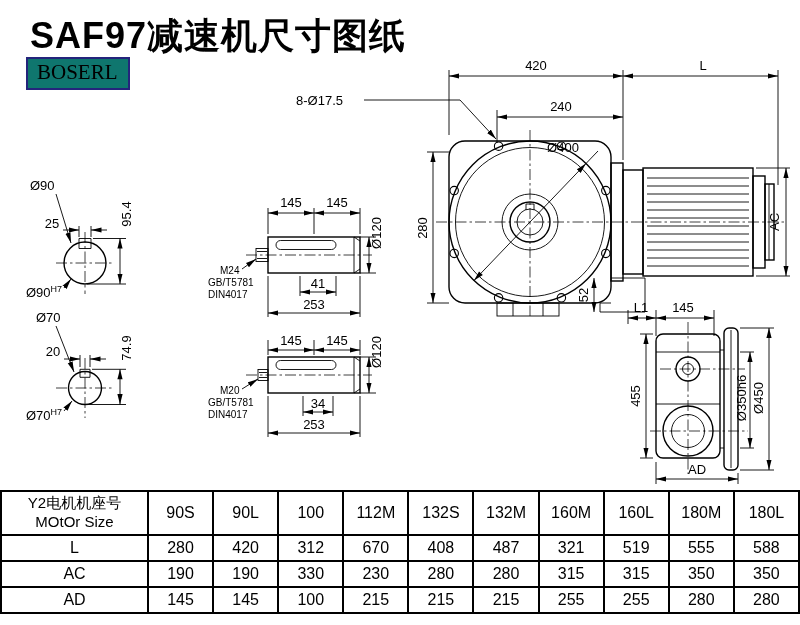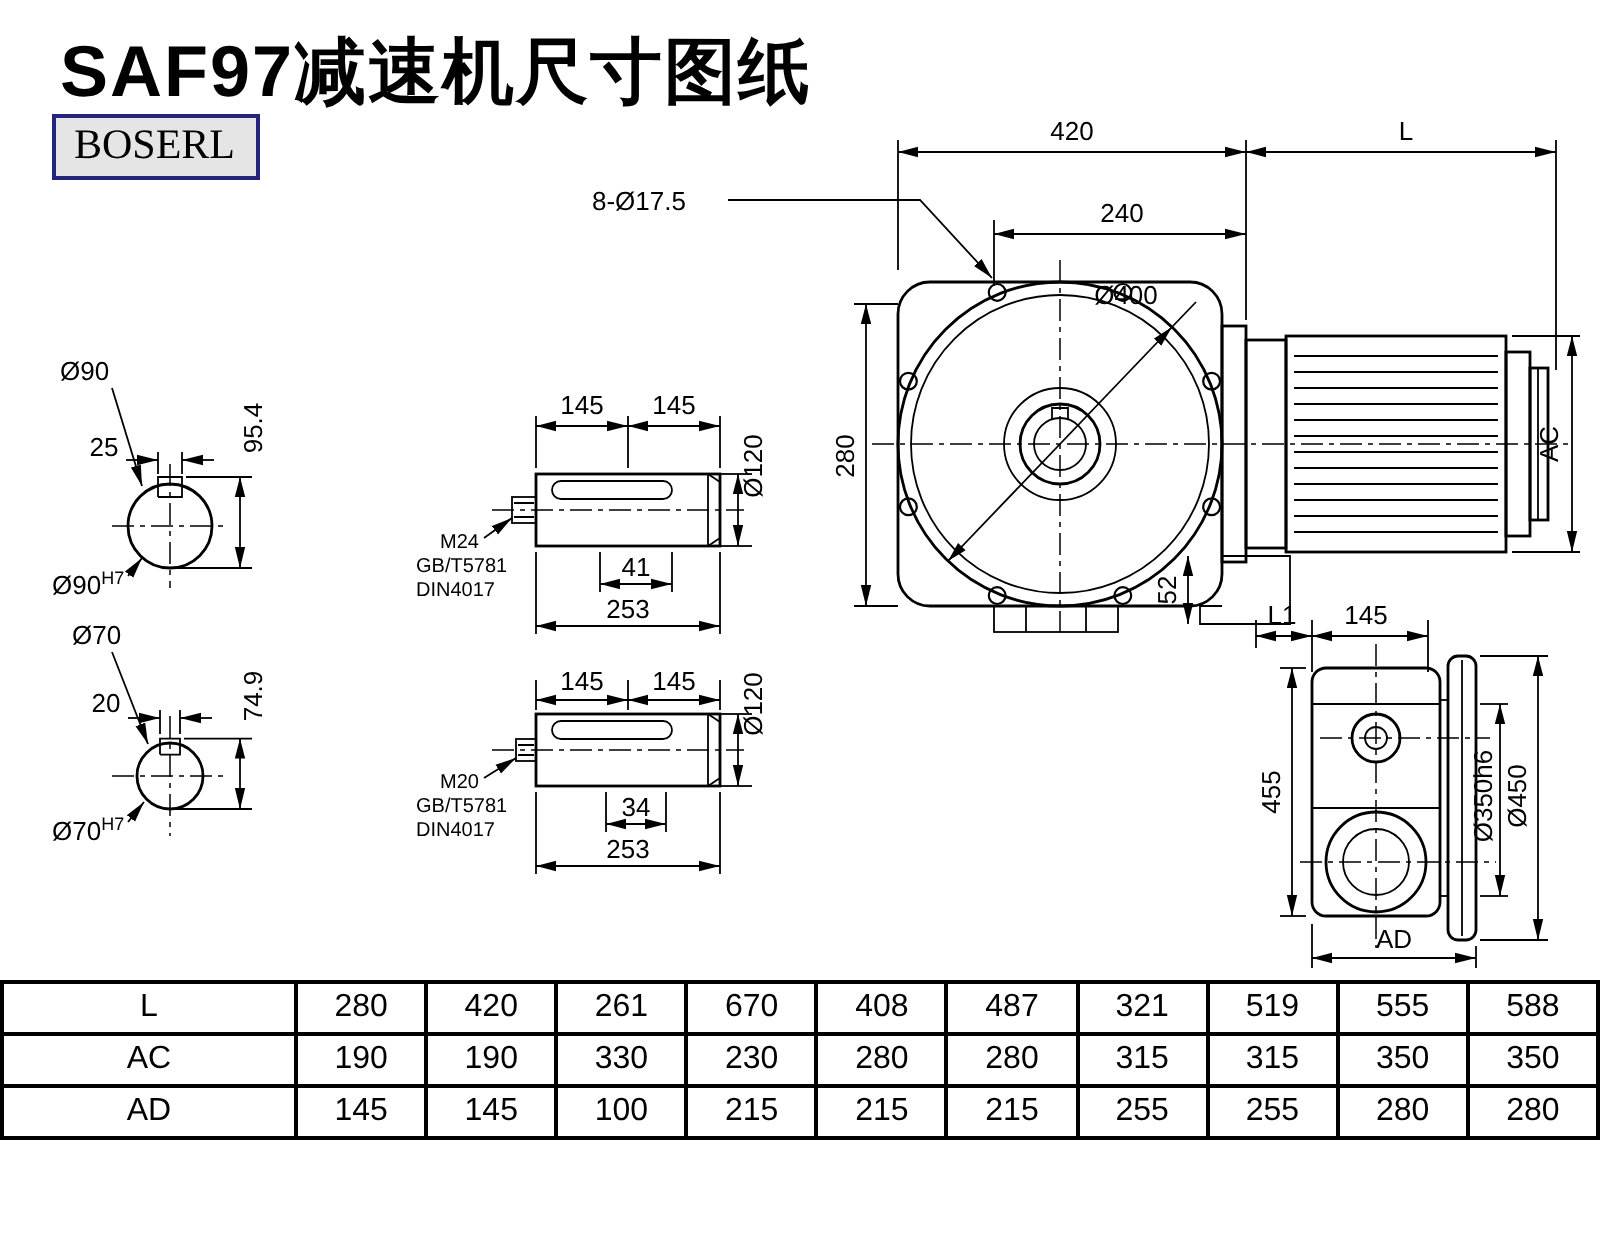--- a/index.html
+++ b/index.html
@@ -1,20 +1,20 @@
 <!DOCTYPE html>
 <html><head>
 <meta charset="utf-8">
 <style>
   * { margin:0; padding:0; box-sizing:border-box; }
   html,body { width:800px; height:625px; }
   body { background:#ffffff; font-family:"Liberation Sans","DejaVu Sans",sans-serif; position:relative; overflow:hidden; }
   .stage { position:absolute; left:0; top:0; width:800px; height:625px; background:#fff; }
   .title { position:absolute; left:30px; top:12px; font-size:36px; font-weight:bold; color:#000; letter-spacing:1px; white-space:nowrap; }
-  .logo { position:absolute; left:26px; top:57px; border:2px solid #24247c; padding:1px 10px 3px 9px; font-family:"Liberation Serif","DejaVu Serif",serif; font-size:21px; color:#000; background:#e5e5e5; }
+  .logo { position:absolute; left:26px; top:57px; border:2px solid #24247c; padding:1px 10px 3px 9px; font-family:"Liberation Serif","DejaVu Serif",serif; font-size:21px; color:#000; background:#0f766e; }
   svg.drawing { position:absolute; left:0; top:0; }
   .ol { fill:none; stroke:#000; stroke-width:1.4; }
   .tl { fill:none; stroke:#000; stroke-width:0.9; }
   .cl { fill:none; stroke:#000; stroke-width:0.75; stroke-dasharray:11 3 2.5 3; }
   .dl { fill:none; stroke:#000; stroke-width:0.9; }
   .hole { fill:none; stroke:#000; stroke-width:1.1; }
   text.dt { font-family:"Liberation Sans","DejaVu Sans",sans-serif; font-size:13px; fill:#000; }
   text.st { font-size:10px; }
   tspan.sup { font-size:9px; }
   table.dims { position:absolute; left:0; top:490px; width:800px; border-collapse:collapse; table-layout:fixed; background:#fff; }
@@ -266,25 +266,41 @@
         <col>
         <col>
         <col>
         <col>
         <col>
         <col>
         <col>
         <col>
     </colgroup>
     <tbody>
+      <tr class="head-row">
+        <th class="motor-header">
+          <div>Y2电机机座号</div>
+          <div>MOtOr Size</div>
+        </th>
+        <th>90S</th>
+        <th>90L</th>
+        <th>100</th>
+        <th>112M</th>
+        <th>132S</th>
+        <th>132M</th>
+        <th>160M</th>
+        <th>160L</th>
+        <th>180M</th>
+        <th>180L</th>
+      </tr>
       <tr class="data-row">
         <th>L</th>
         <td>280</td>
         <td>420</td>
-        <td>261</td>
+        <td>312</td>
         <td>670</td>
         <td>408</td>
         <td>487</td>
         <td>321</td>
         <td>519</td>
         <td>555</td>
         <td>588</td>
       </tr>
       <tr class="data-row">
         <th>AC</th>

